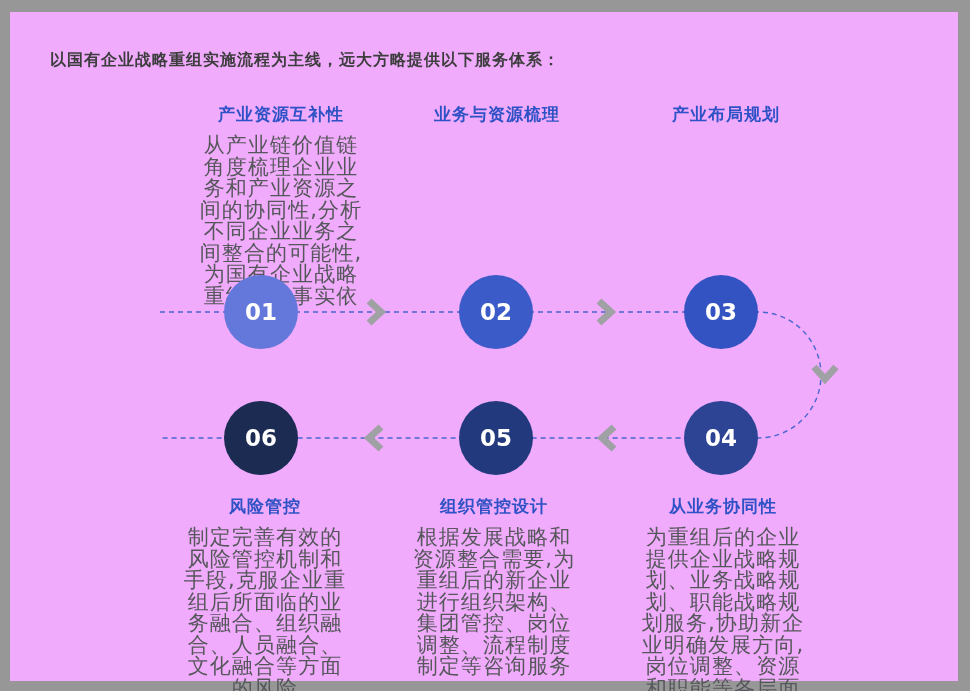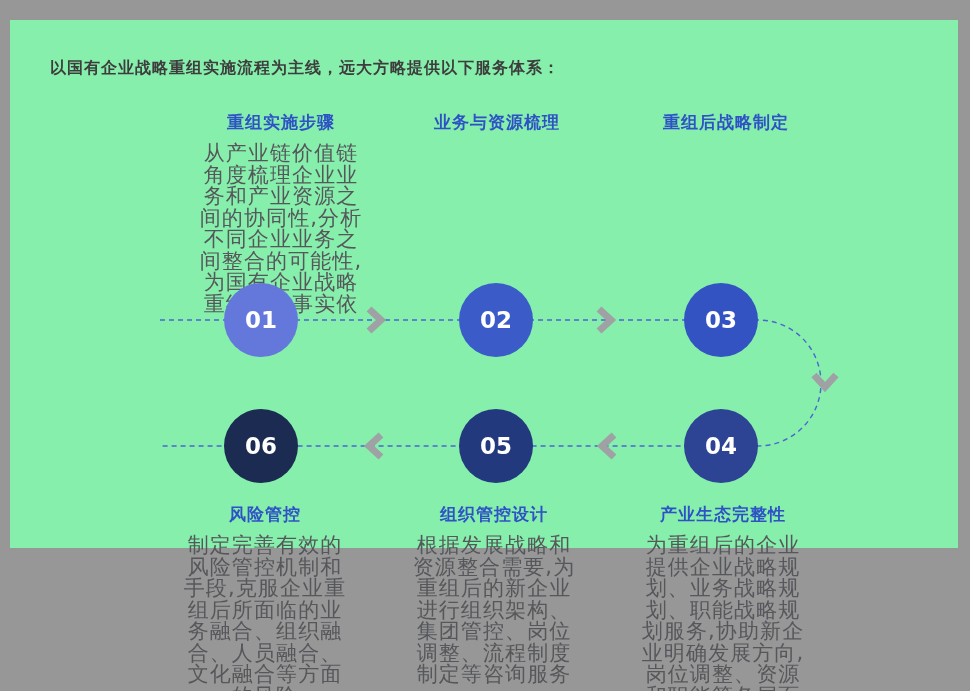--- a/index.html
+++ b/index.html
@@ -1,18 +1,18 @@
 <!DOCTYPE html>
 <html><head>
 <meta charset="utf-8">
 <style>
   html,body{margin:0;padding:0;}
   body{font-family:"DejaVu Sans","Liberation Sans",sans-serif;}
   .page{position:relative;width:970px;height:691px;background:#979797;overflow:hidden;}
-  .card{position:absolute;left:10px;top:20px;width:948px;height:528px;background:#86efac;}
+  .card{position:absolute;left:10px;top:12px;width:948px;height:669px;background:#f0abfc;}
   .heading{position:absolute;left:40px;top:38px;font-size:16px;font-weight:bold;
            color:#3d3d3d;letter-spacing:1px;white-space:nowrap;}
   .col{position:absolute;width:170px;}
   .col h3{margin:0;font-size:17px;font-weight:bold;color:#2e52c6;text-align:center;
           letter-spacing:1px;line-height:20px;}
   .col p{margin:11px 0 0 0;font-size:21px;color:#56575b;line-height:21.5px;
          letter-spacing:1.1px;text-align:center;word-break:break-all;}
   .col-t1{left:186px;top:92px;}
   .col-t2{left:402px;top:92px;}
   .col-t3{left:631px;top:92px;}
@@ -25,28 +25,28 @@
 </style>
 </head>
 <body>
 
 <div class="page">
   <div class="card">
 
     <div class="heading">以国有企业战略重组实施流程为主线，远大方略提供以下服务体系：</div>
 
     <div class="col col-t1">
-      <h3>重组实施步骤</h3>
+      <h3>产业资源互补性</h3>
       <p>从产业链价值链角度梳理企业业务和产业资源之间的协同性,分析不同企业业务之间整合的可能性,为国有企业战略重组提供事实依据</p>
     </div>
     <div class="col col-t2">
       <h3>业务与资源梳理</h3>
     </div>
     <div class="col col-t3">
-      <h3>重组后战略制定</h3>
+      <h3>产业布局规划</h3>
     </div>
 
     <svg class="flow-svg" width="700" height="220" viewBox="0 0 700 220">
 
       <path d="M 10 45 H 608 A 63 63 0 0 1 608 171 H 10" fill="none" stroke="#4A67CF" stroke-width="1.4" stroke-dasharray="5 4"></path>
 
       <polyline points="219,34 231,45 219,56" fill="none" stroke="#9FA1A4" stroke-width="7"></polyline>
       <polyline points="449,34 461,45 449,56" fill="none" stroke="#9FA1A4" stroke-width="7"></polyline>
       <polyline points="664,100 675,112 686,100" fill="none" stroke="#9FA1A4" stroke-width="7"></polyline>
       <polyline points="464,160 452,171 464,182" fill="none" stroke="#9FA1A4" stroke-width="7"></polyline>
@@ -73,18 +73,18 @@
 
     <div class="col col-b1">
       <h3>风险管控</h3>
       <p>制定完善有效的风险管控机制和手段,克服企业重组后所面临的业务融合、组织融合、人员融合、文化融合等方面的风险</p>
     </div>
     <div class="col col-b2">
       <h3>组织管控设计</h3>
       <p>根据发展战略和资源整合需要,为重组后的新企业进行组织架构、集团管控、岗位调整、流程制度制定等咨询服务</p>
     </div>
     <div class="col col-b3">
-      <h3>产业生态完整性</h3>
+      <h3>从业务协同性</h3>
       <p>为重组后的企业提供企业战略规划、业务战略规划、职能战略规划服务,协助新企业明确发展方向,岗位调整、资源和职能等各层面融合</p>
     </div>
 
   </div>
 </div>
 
 </body></html>

